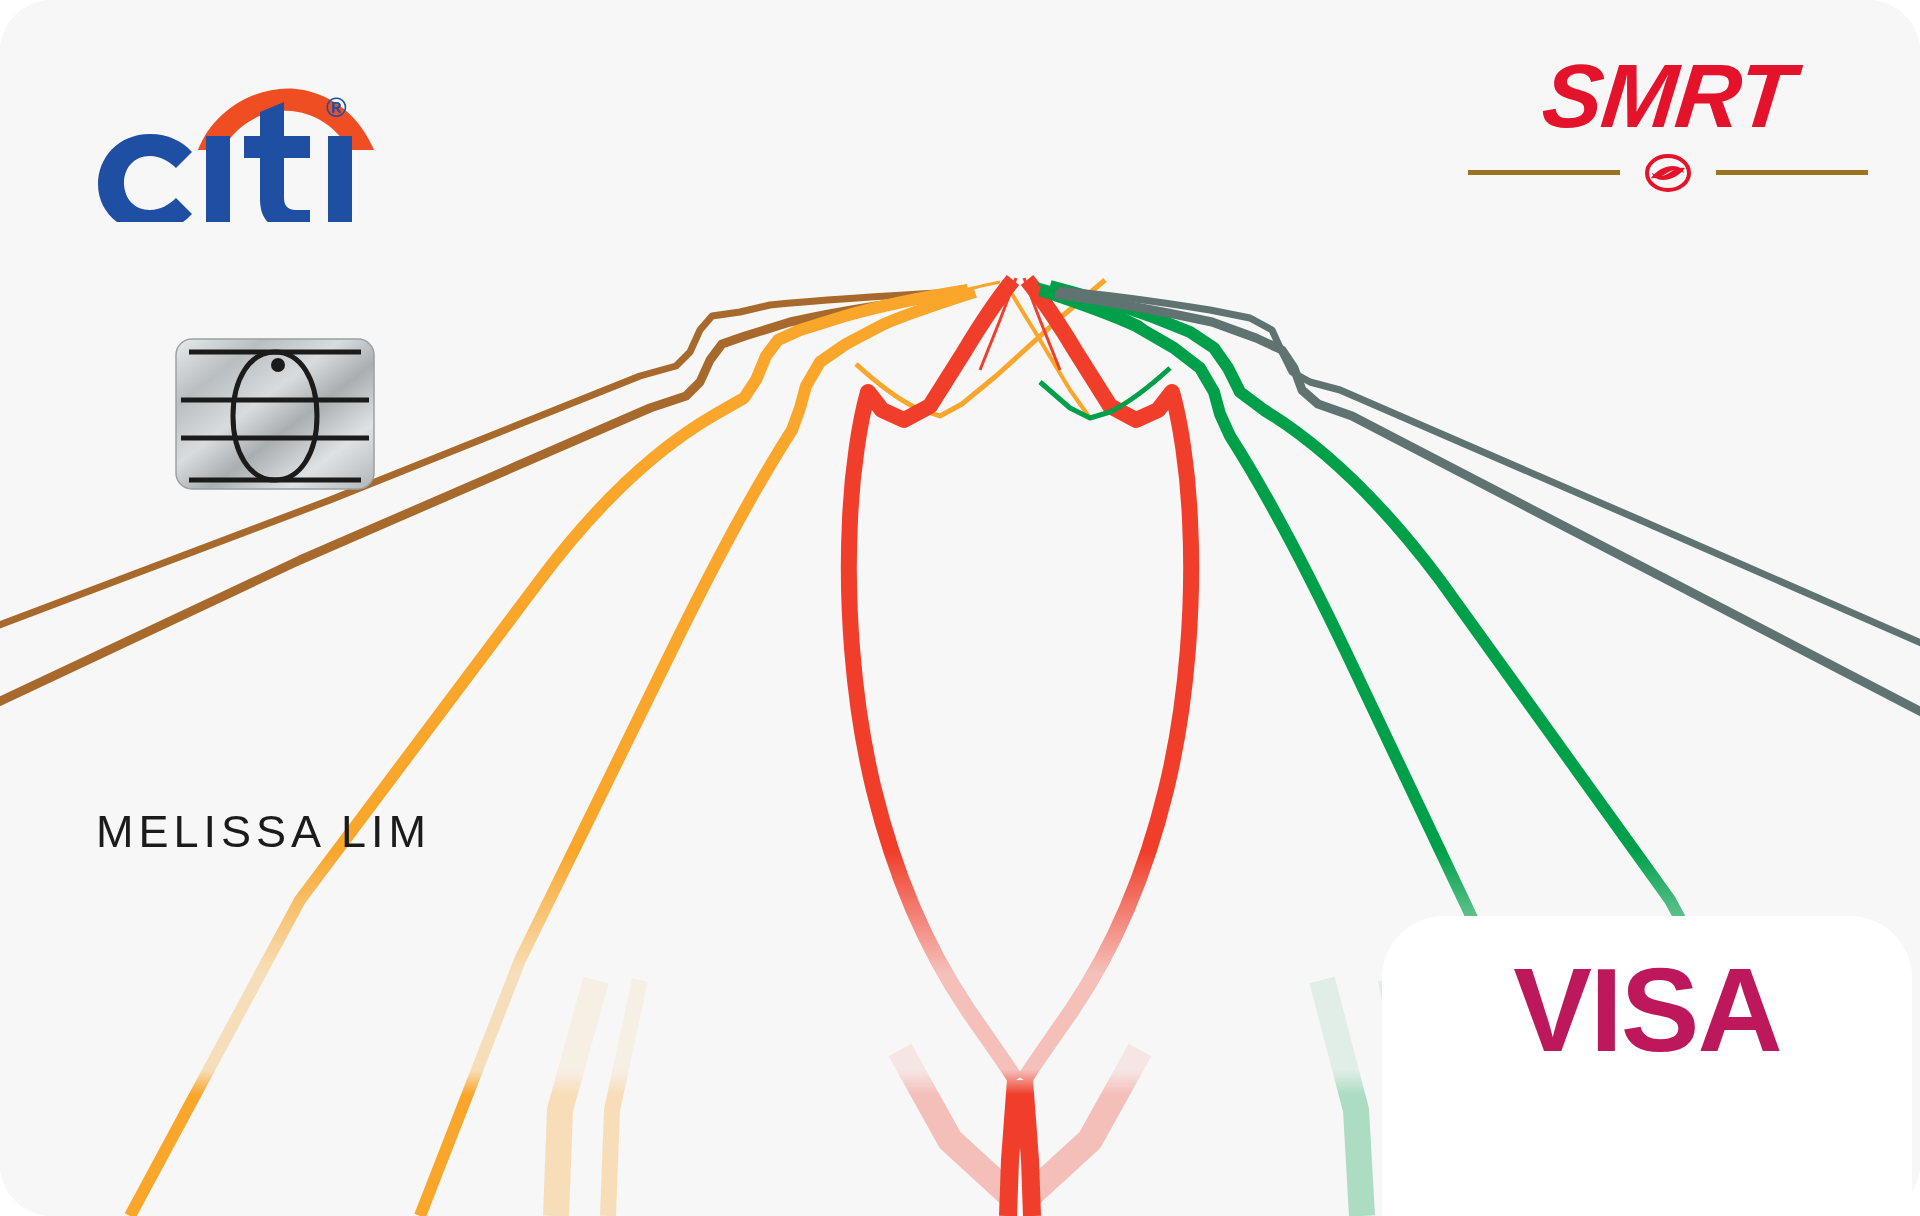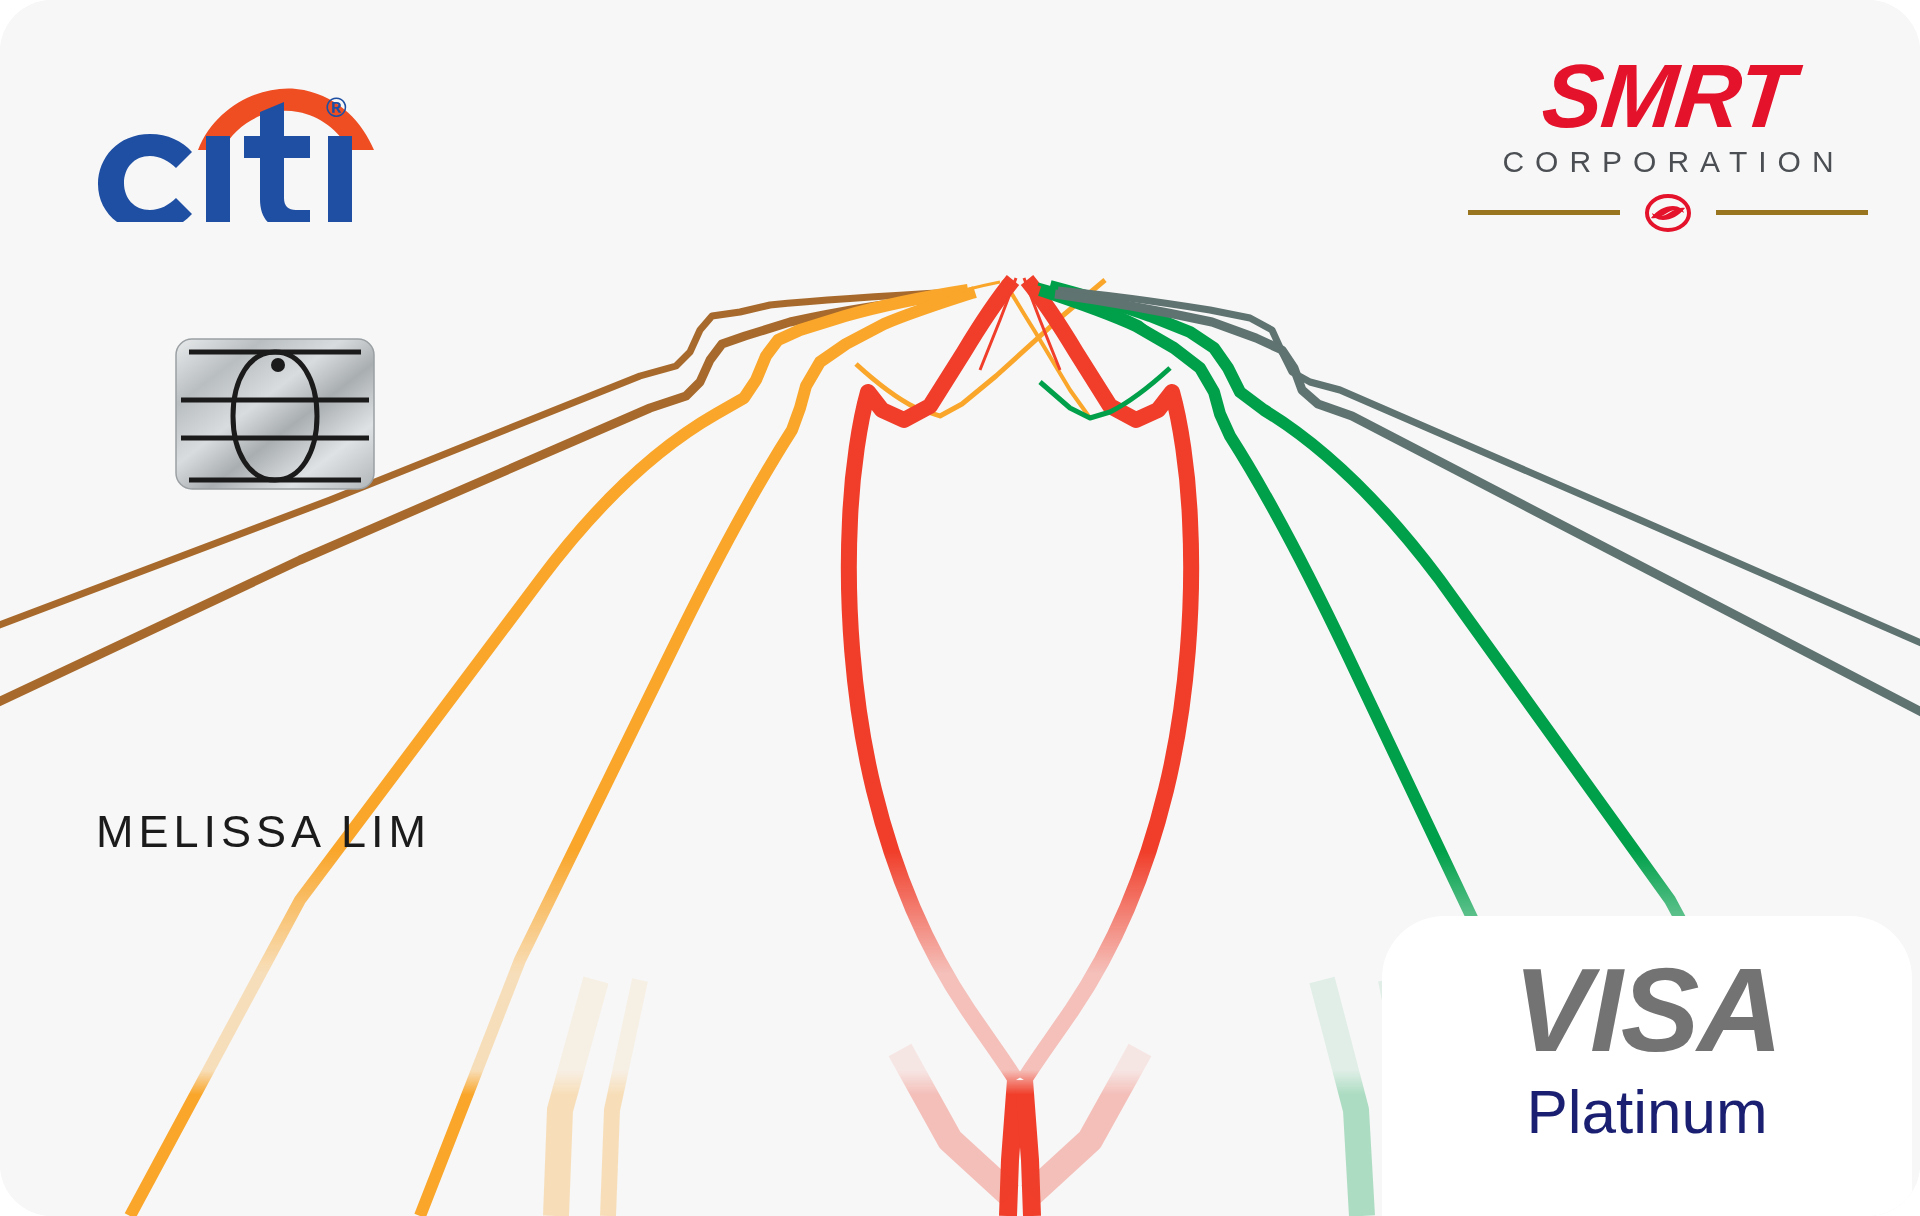--- a/index.html
+++ b/index.html
@@ -87,23 +87,23 @@
     width:530px;height:300px;
     background:#ffffff;
     border-radius:62px 62px 0 0;
     display:flex;flex-direction:column;
     align-items:center;justify-content:flex-start;
     padding-top:34px;
     box-sizing:border-box;
   }
   #visa-word{
     font-family:"Liberation Sans",sans-serif;
-    font-style:italic;font-weight:700;
+    font-weight:700;
     font-size:118px;line-height:120px;
-    color:#737373;
+    color:#be185d;
     letter-spacing:-2px;
   }
   #visa-sub{
     font-family:"Liberation Sans",sans-serif;
     font-weight:400;
     font-size:62px;line-height:72px;
     color:#1A1F71;
     margin-top:6px;
     letter-spacing:0px;
   }
@@ -242,21 +242,20 @@
                L 204 158 C 182 158 172 147 172 127 L 172 86
                L 156 86 L 156 64 L 172 64 Z" fill="#1F4FA3"></path>
 
       <rect x="240" y="64" width="24" height="94" fill="#1F4FA3"></rect>
     </svg>
     <span id="citi-reg">®</span>
   </div>
 
   <div id="smrt">
     <div id="smrt-word">SMRT</div>
-    <div id="smrt-corp">CORPORATION</div>
     <div id="smrt-rule">
       <span class="bar left"></span>
       <span class="bar right"></span>
       <svg id="smrt-mark" viewBox="0 0 58 38" xmlns="http://www.w3.org/2000/svg">
         <ellipse cx="29" cy="19" rx="21" ry="17" fill="none" stroke="#E4122B" stroke-width="4"></ellipse>
         <path d="M 12 24 C 18 16 26 12 34 12 C 40 12 44 15 45 19
                  C 40 15 34 15 28 19 C 22 23 16 25 12 24 Z" fill="#E4122B"></path>
         <path d="M 46 14 C 40 22 32 26 24 26 C 18 26 14 23 13 19
                  C 18 23 24 23 30 19 C 36 15 42 13 46 14 Z" fill="#E4122B"></path>
       </svg>
@@ -291,16 +290,15 @@
                C 74 142 58 114 58 78
                C 58 42 74 14 100 14 Z"></path>
     </g>
     <circle cx="103" cy="27" r="7" fill="#1b1b1b"></circle>
   </svg>
 
   <div id="holder">MELISSA LIM</div>
 
   <div id="visa">
     <div id="visa-word">VISA</div>
-    <div id="visa-sub">Platinum</div>
   </div>
 
 </div>
 
 </body></html>

